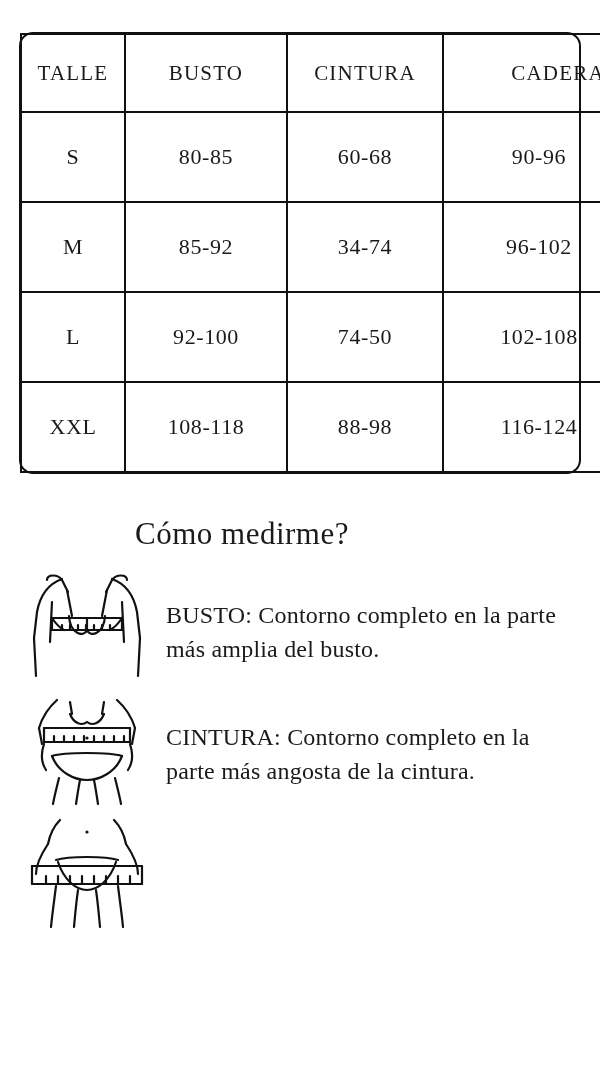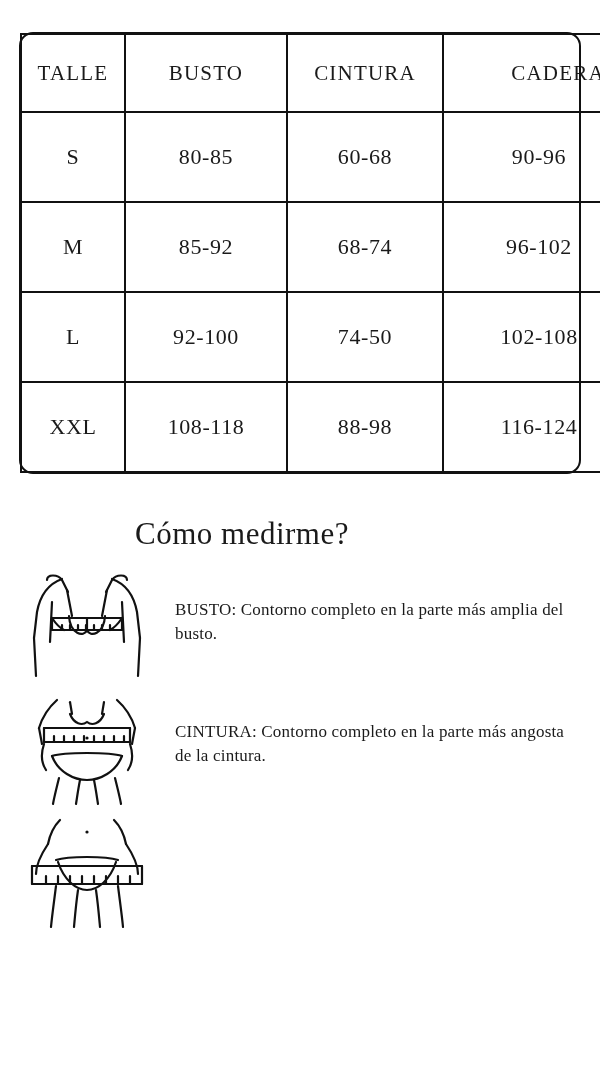--- a/index.html
+++ b/index.html
@@ -102,26 +102,25 @@
     align-items: flex-start;
   }
   .measure-row .figure {
     width: 158px;
     flex: 0 0 158px;
     display: flex;
     justify-content: center;
   }
   .measure-row .text {
     flex: 1;
-    font-size: 17px;
+    font-size: 24px;
     line-height: 1.42;
     padding-top: 26px;
     padding-right: 20px;
     letter-spacing: 0.2px;
-    margin-left: 9px;
   }
   #row-busto { top: 572px; }
   #row-cintura { top: 694px; }
   #row-cadera { top: 816px; }
 </style>
 </head>
 <body>
 
 <div class="table-wrap">
   <table class="size-table">
@@ -136,21 +135,21 @@
     <tbody>
       <tr>
         <td>S</td>
         <td>80-85</td>
         <td>60-68</td>
         <td>90-96</td>
       </tr>
       <tr>
         <td>M</td>
         <td>85-92</td>
-        <td>68-74</td>
+        <td>34-74</td>
         <td>96-102</td>
       </tr>
       <tr>
         <td>L</td>
         <td>92-100</td>
         <td>74-50</td>
         <td>102-108</td>
       </tr>
       <tr>
         <td>XXL</td>

